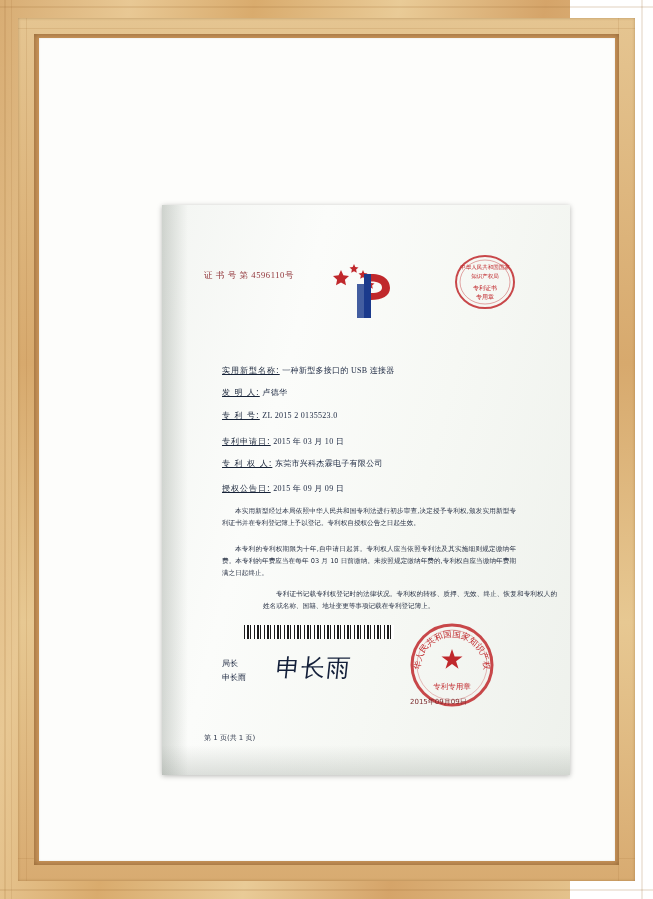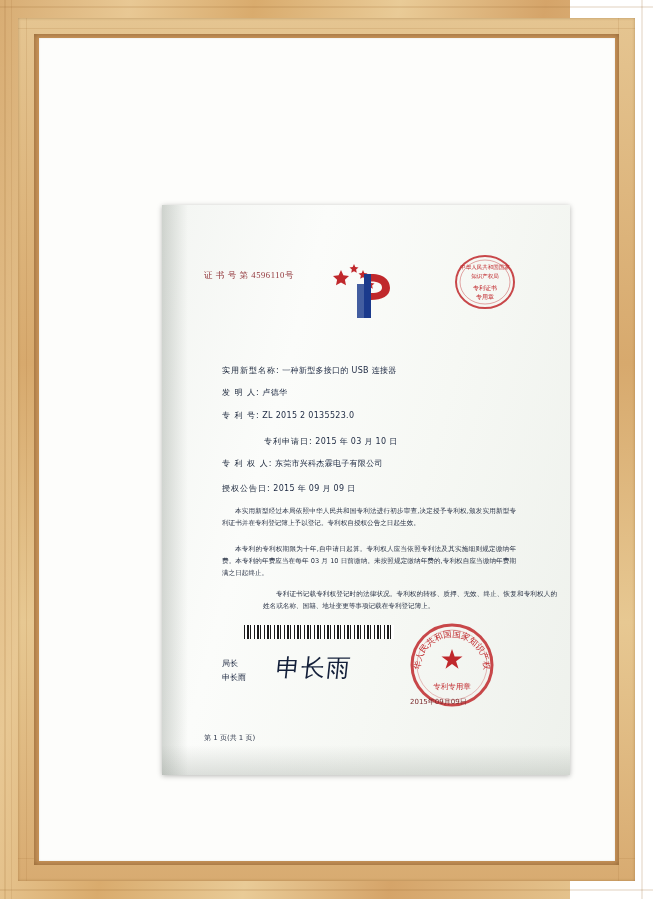--- a/index.html
+++ b/index.html
@@ -132,30 +132,32 @@
     position: absolute;
     left: 18px;
     font-size: 8px;
     color: #1d2a3f;
     white-space: nowrap;
     font-family: "DejaVu Sans", sans-serif;
   }
   .field-label {
     letter-spacing: 1px;
     color: #172338;
+    text-decoration: underline;
   }
   .field-value {
     letter-spacing: 0.3px;
     color: #1b2740;
+    font-family: Liberation Serif, serif;
   }
 
   #row-name   { top: 160px; }
   #row-inventor { top: 182px; }
   #row-patentno { top: 205px; }
-  #row-appdate  { top: 231px; margin-left: 42px; }
+  #row-appdate  { top: 231px; }
   #row-owner    { top: 253px; }
   #row-grantdate{ top: 278px; }
 
   .para {
     position: absolute;
     left: 18px;
     width: 294px;
     font-size: 6.6px;
     line-height: 1.85;
     color: #2a3346;

